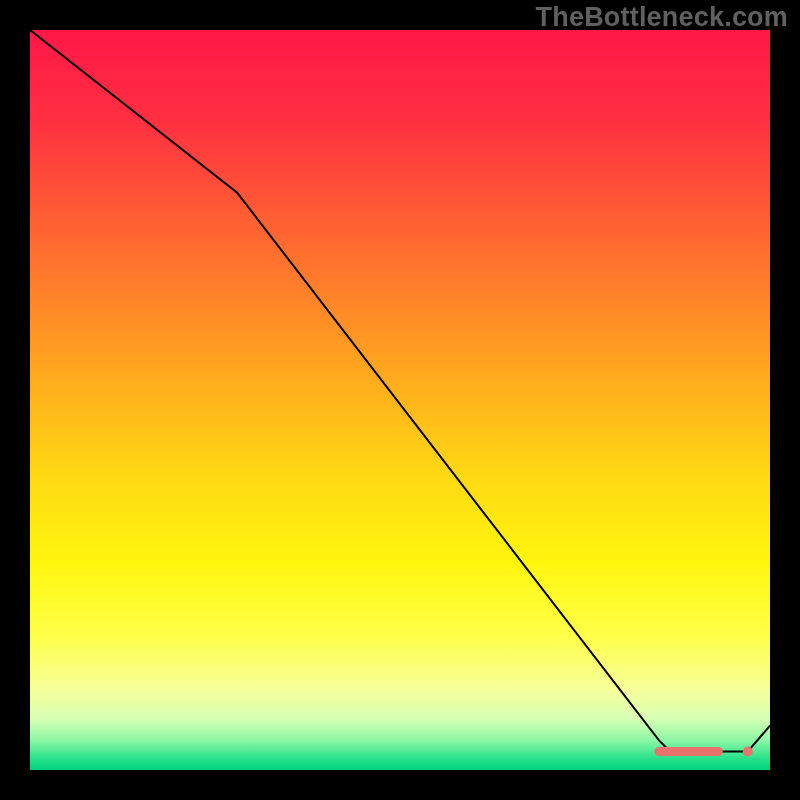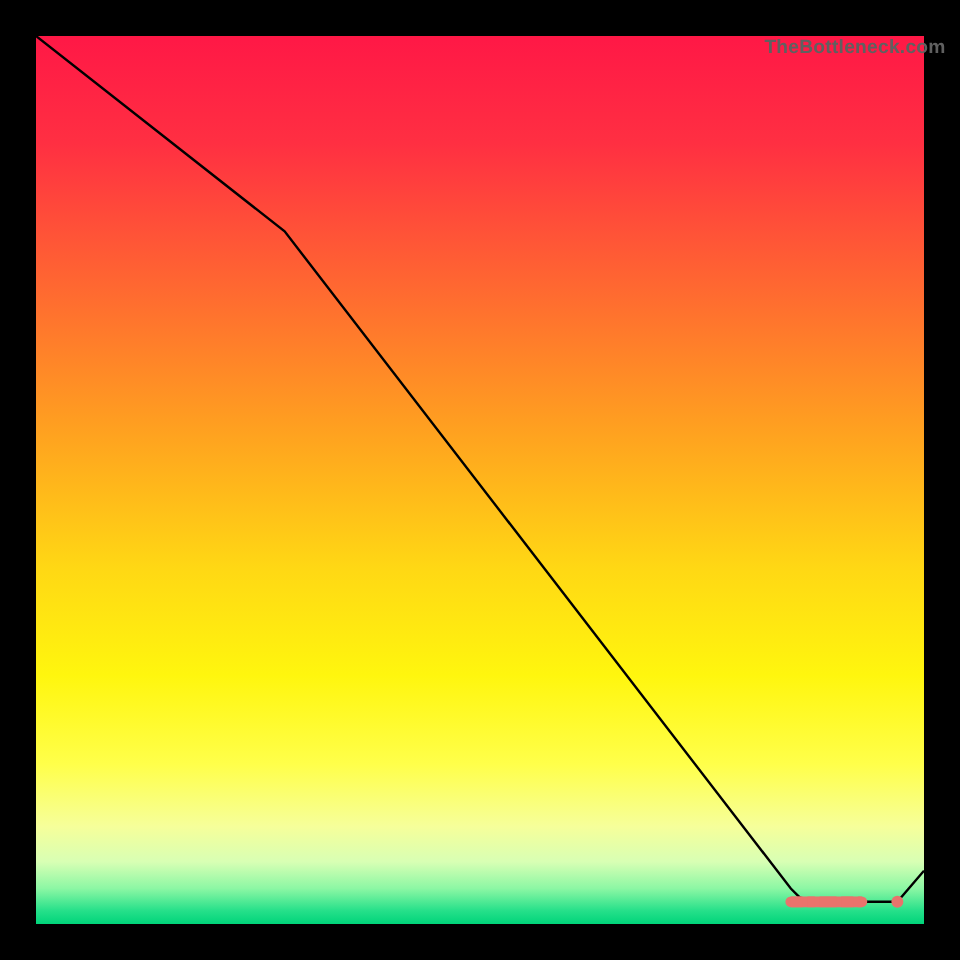--- a/index.html
+++ b/index.html
@@ -15,25 +15,24 @@
     position: relative;
     width: 800px;
     height: 800px;
     background: #000000;
   }
   .watermark {
     position: absolute;
     top: 2px;
     right: 12px;
     color: #606060;
-    font-size: 16px;
+    font-size: 27px;
     font-weight: bold;
     letter-spacing: 0.2px;
     z-index: 10;
-    margin-top: 29px;
   }
   .plot-frame {
     position: absolute;
     left: 30px;
     top: 30px;
     width: 740px;
     height: 740px;
   }
   .plot-svg {
     display: block;

